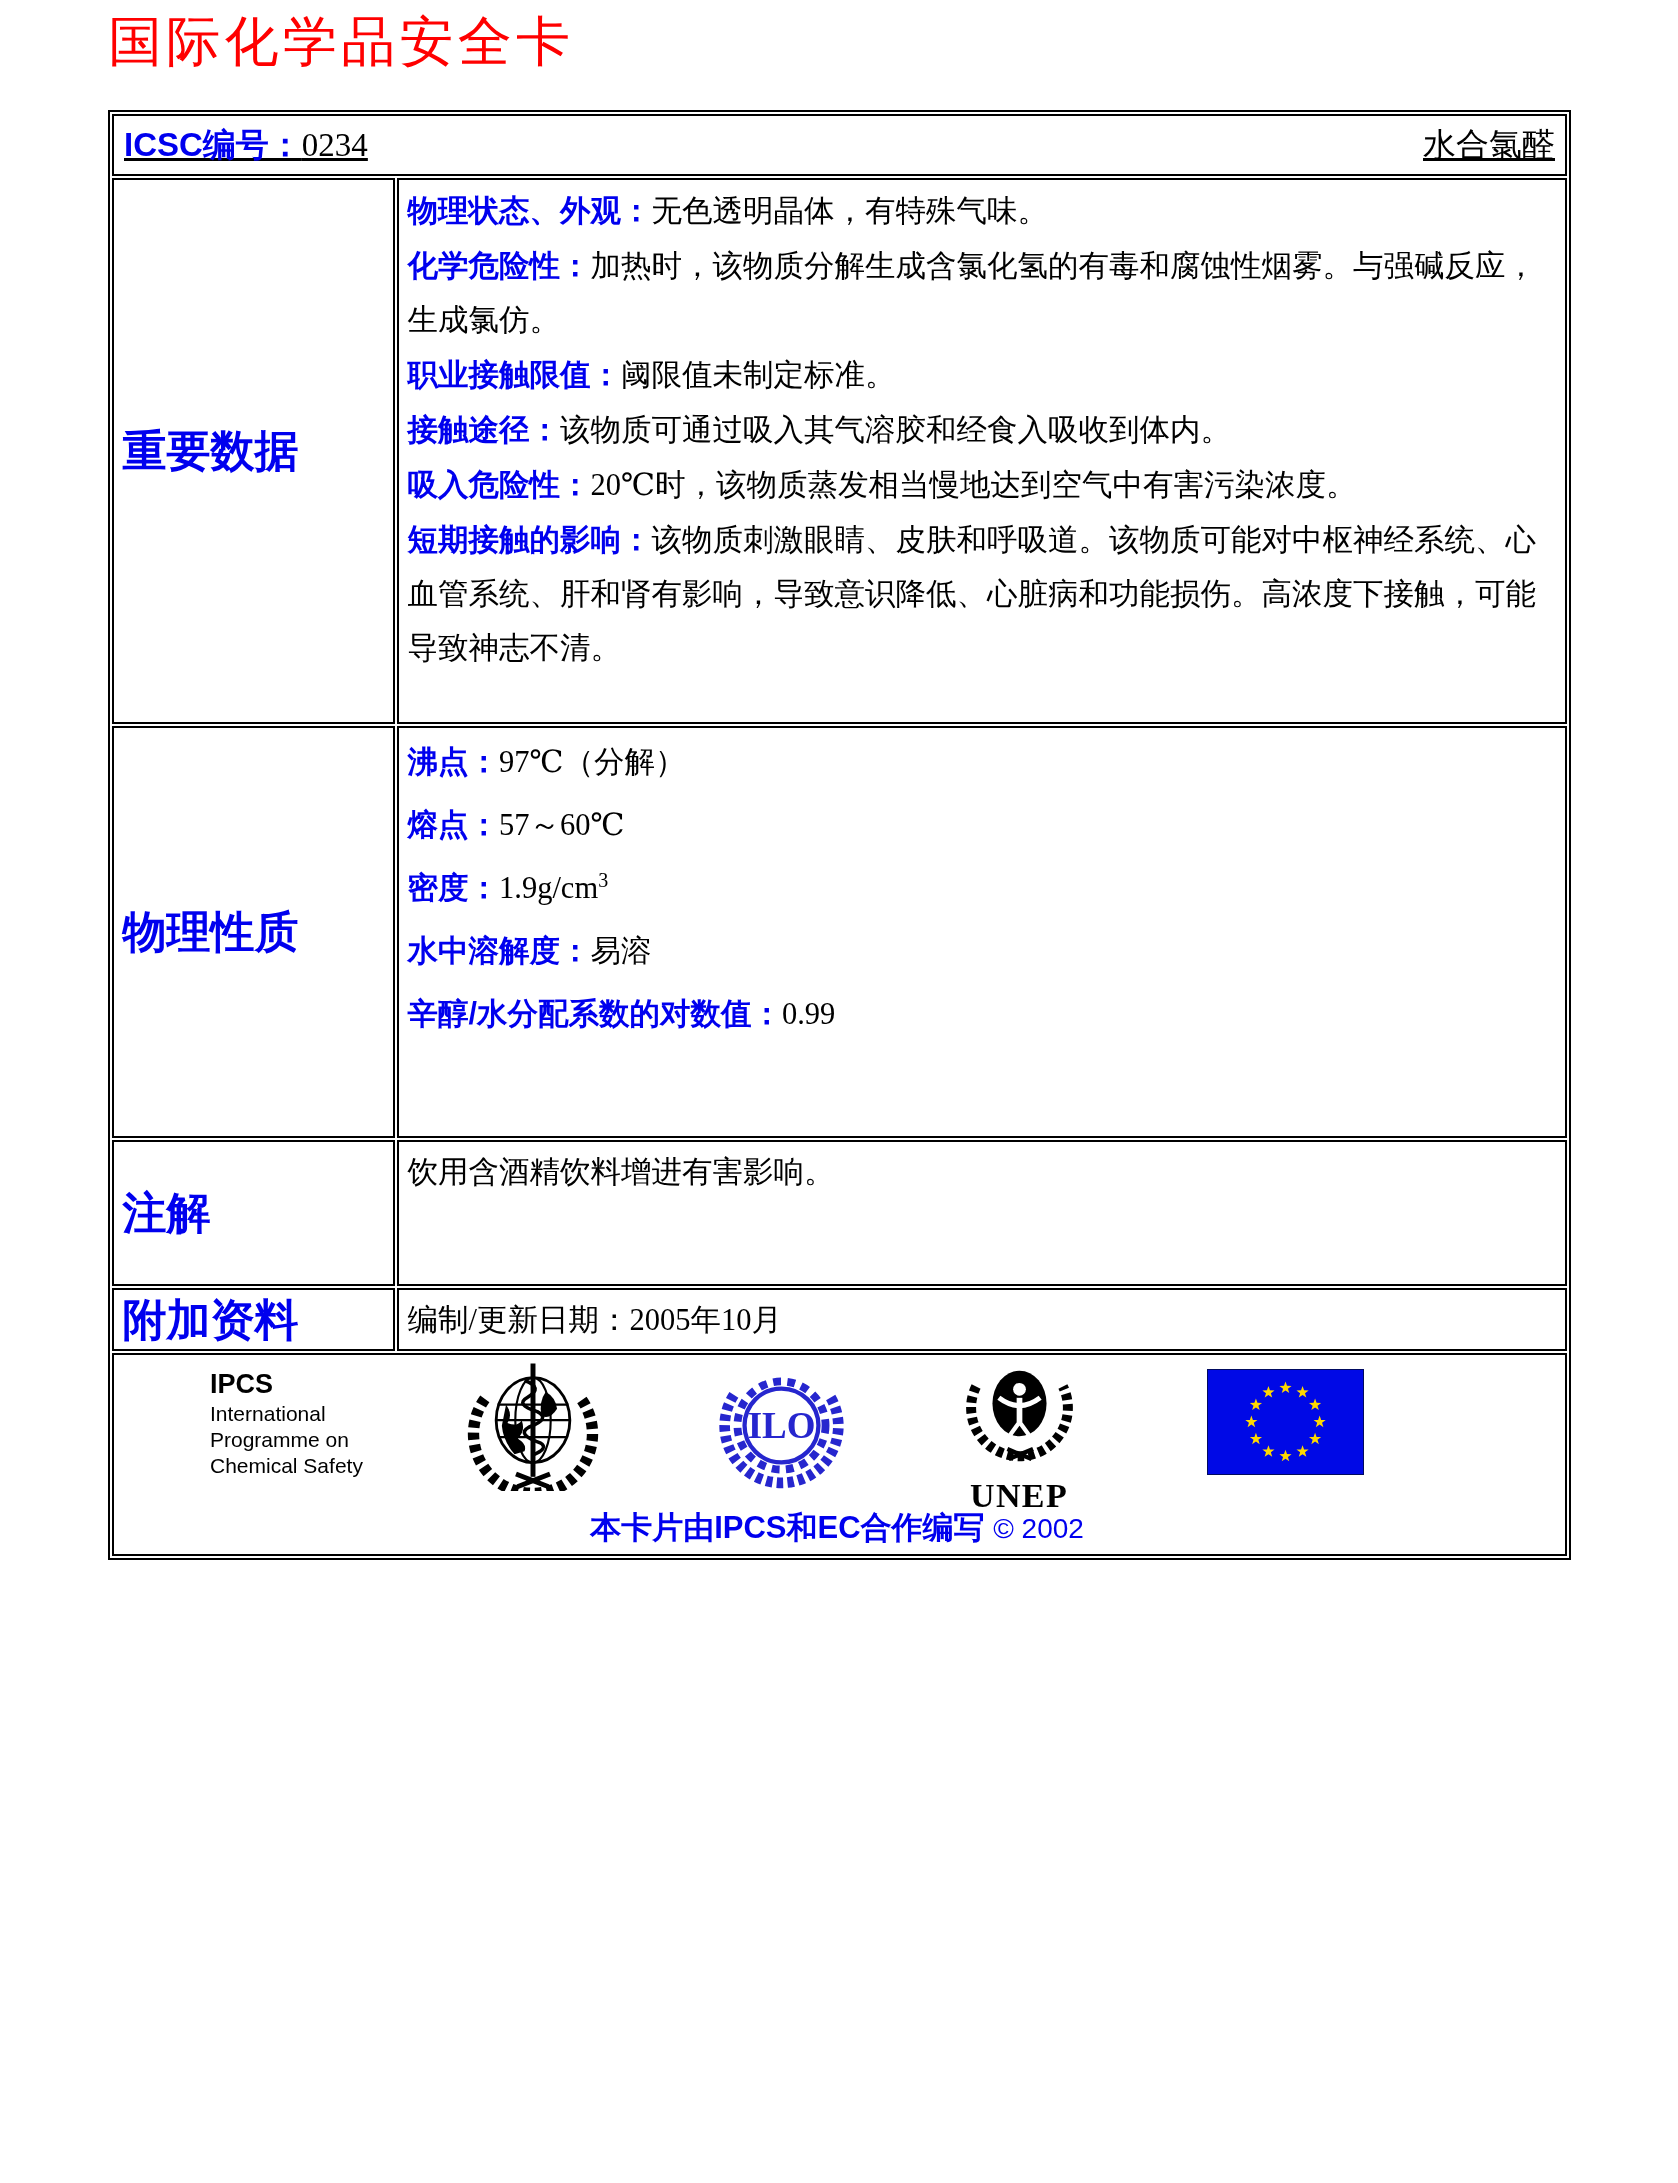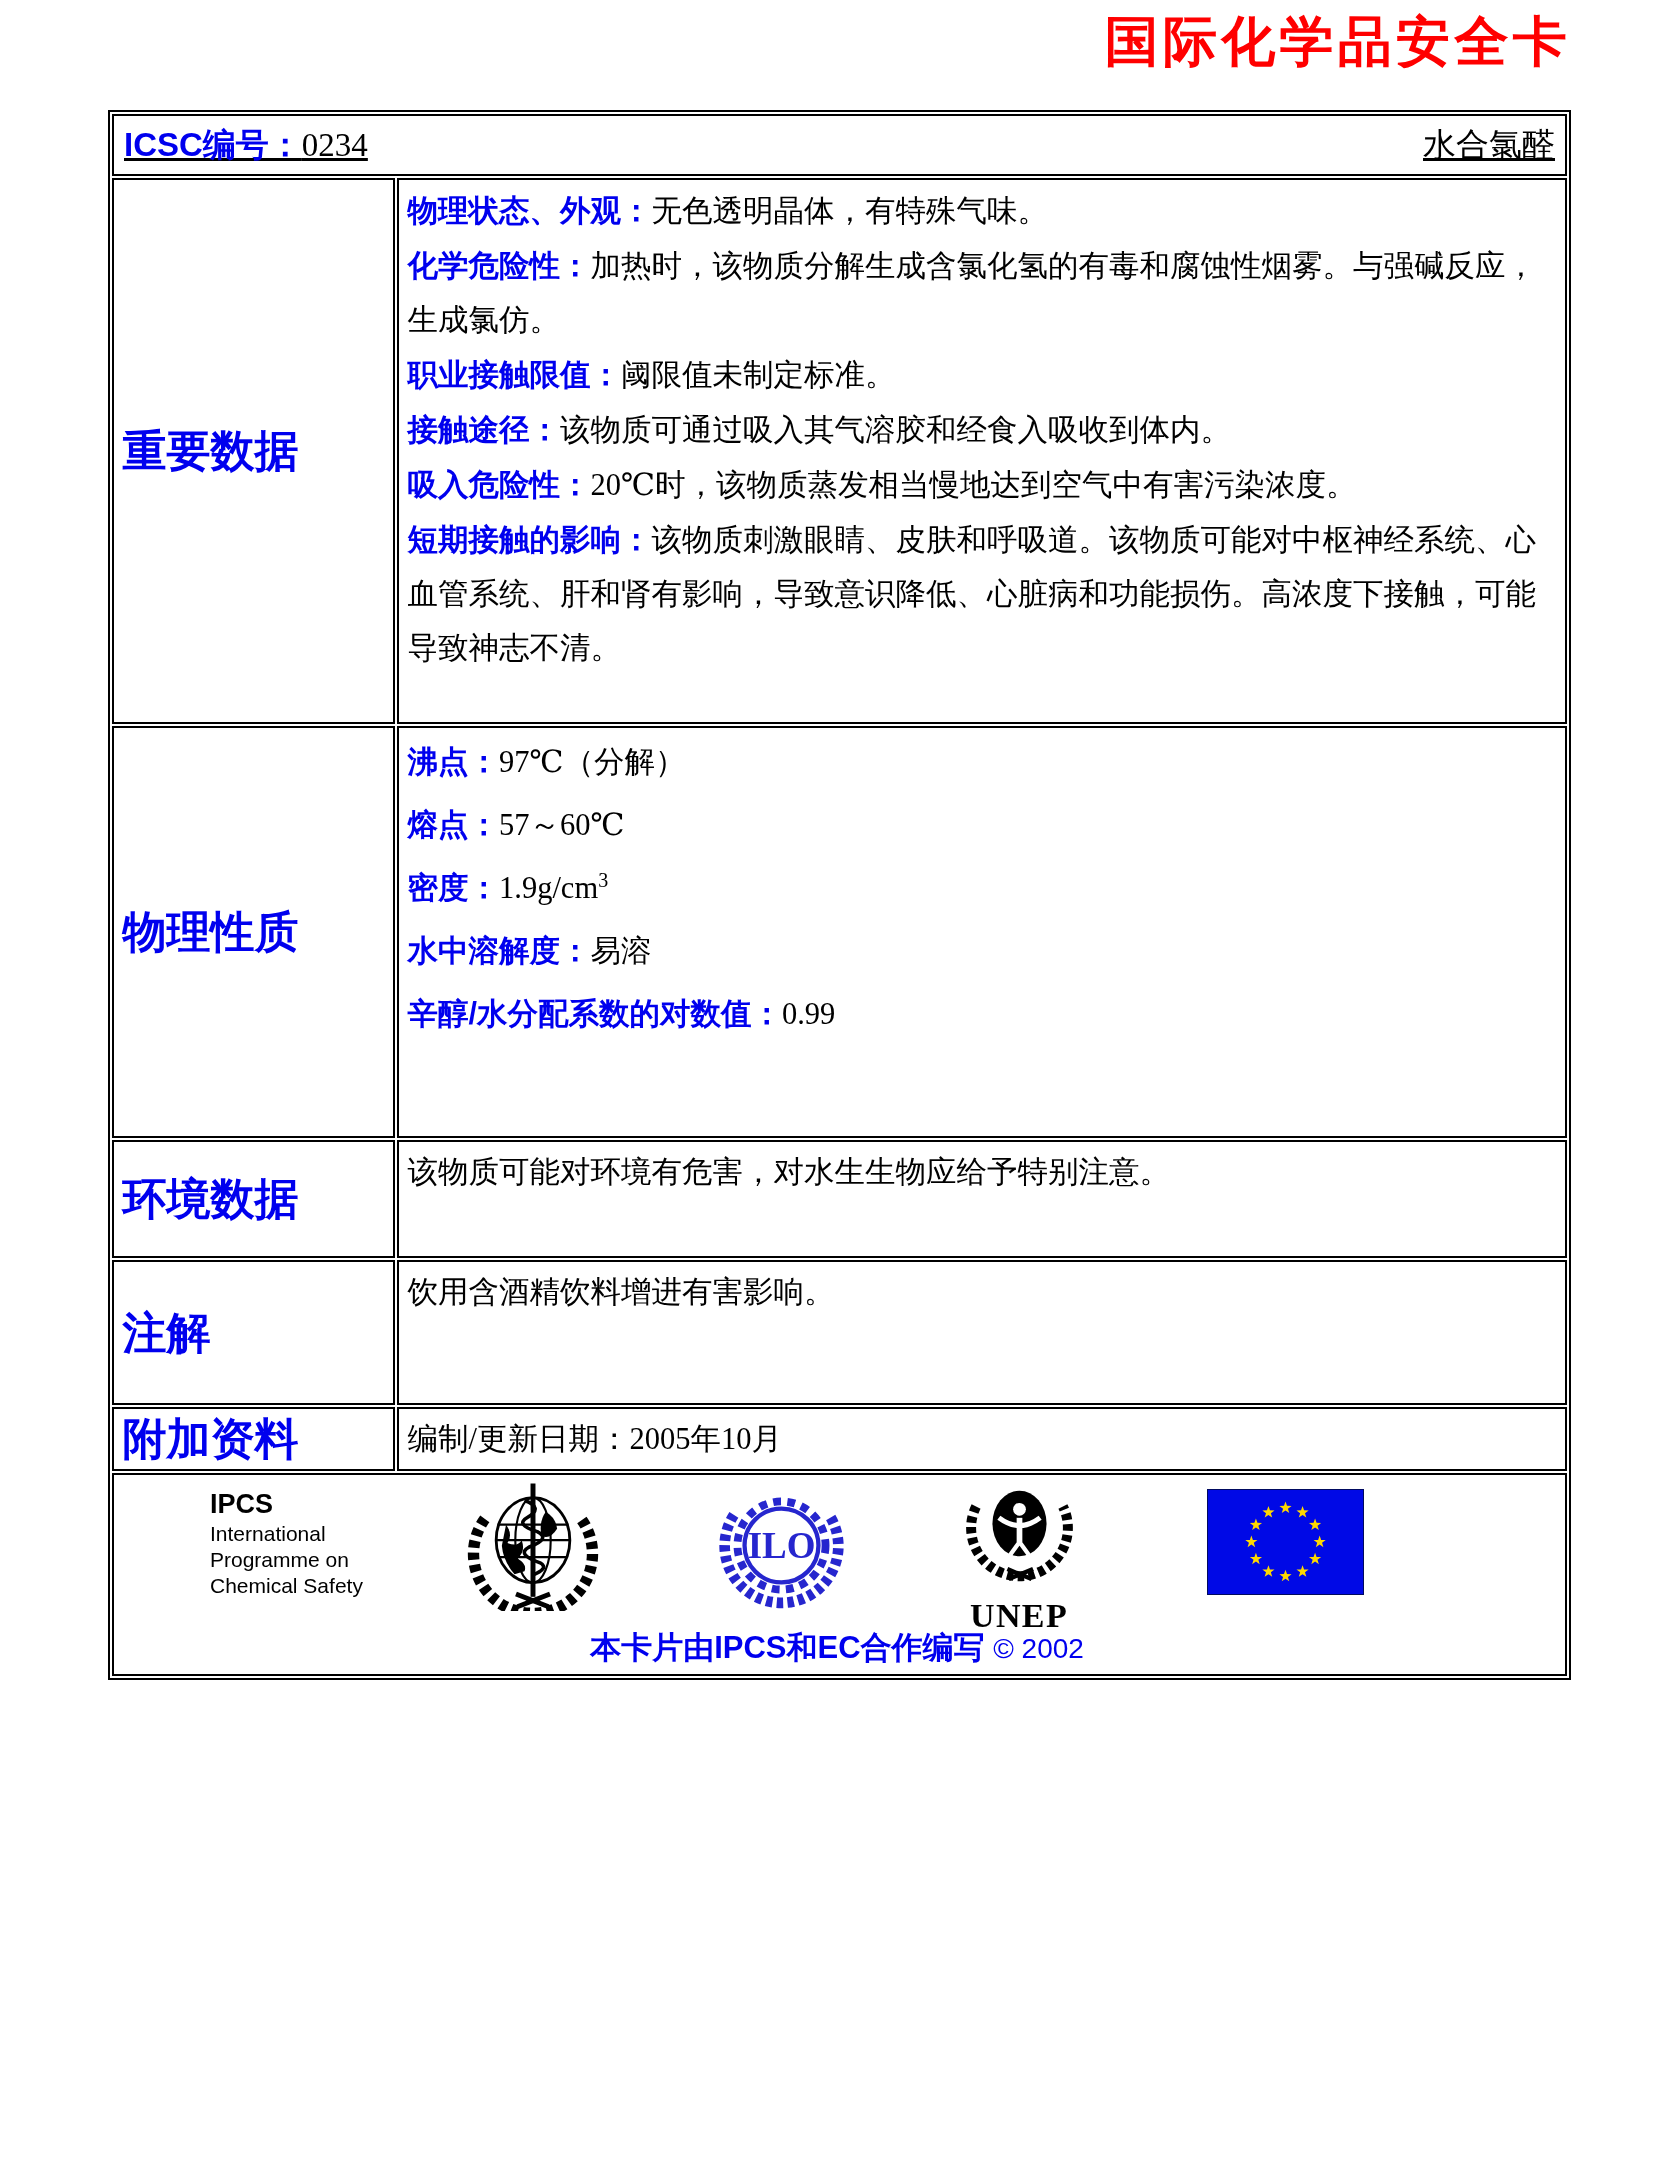--- a/index.html
+++ b/index.html
@@ -7,23 +7,23 @@
     position:relative;
     width:1678px;
     height:2183px;
     background:#ffffff;
     font-family:"Liberation Serif","DejaVu Serif",serif;
     color:#000;
   }
   .page-title{
     position:absolute;
     left:108px; top:5.7px; width:1463px;
-    text-align:right;
+    text-align:left;
     font-size:54px;
-    font-weight:700;
+    font-weight:400;
     letter-spacing:4.3px;
     color:#ff0000;
     font-family:"DejaVu Serif","Liberation Serif",serif;
   }
   table.card{
     position:absolute;
     left:108px; top:110px;
     width:1463px;
     border:2.8px solid #000;
     border-spacing:2.8px;
@@ -142,24 +142,20 @@
       <td class="rowlabel" style="height:403px;">物理性质</td>
       <td>
         <div><span class="blue-label">沸点：</span><span>97℃（分解）</span></div>
         <div><span class="blue-label">熔点：</span><span>57～60℃</span></div>
         <div><span class="blue-label">密度：</span><span>1.9g/cm</span><sup>3</sup></div>
         <div><span class="blue-label">水中溶解度：</span><span>易溶</span></div>
         <div><span class="blue-label">辛醇/水分配系数的对数值：</span><span>0.99</span></div>
       </td>
     </tr>
 
-    <tr>
-      <td class="rowlabel" style="height:108px;">环境数据</td>
-      <td>该物质可能对环境有危害，对水生生物应给予特别注意。</td>
-    </tr>
 
     <tr>
       <td class="rowlabel" style="height:136px;">注解</td>
       <td>饮用含酒精饮料增进有害影响。</td>
     </tr>
 
     <tr>
       <td class="rowlabel" style="height:44px;">附加资料</td>
       <td>
         <span>编制/更新日期：</span><span>2005年10月</span>

